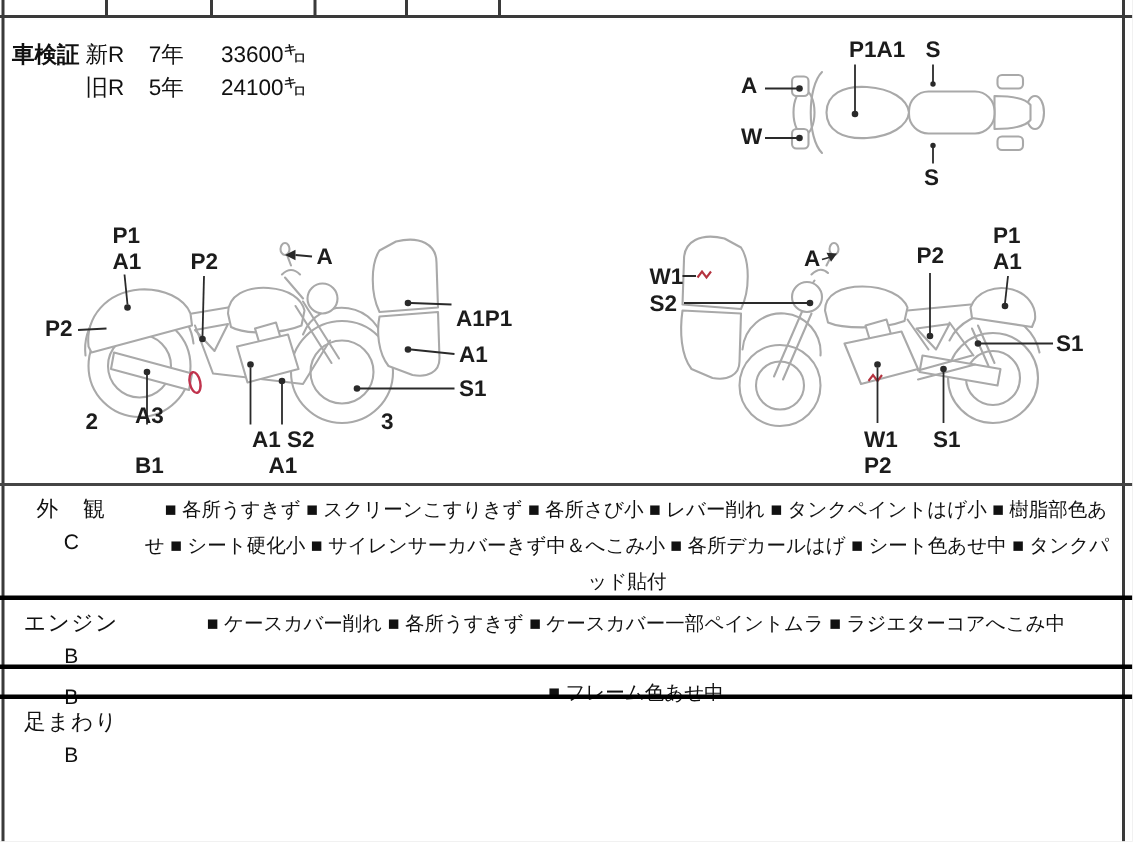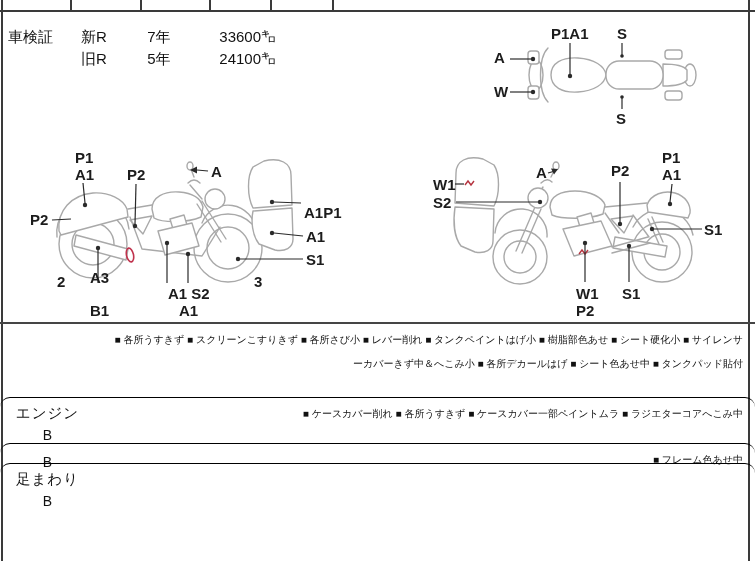--- a/index.html
+++ b/index.html
@@ -8,41 +8,41 @@
     font-family:"Liberation Sans","DejaVu Sans",sans-serif;color:#111;
   }
   
   .top-strip{position:absolute;left:0;top:0;width:755px;height:10px;border-bottom:2px solid #3a3a3a;}
   .top-strip .stub{position:absolute;top:0;width:2px;height:10px;background:#3a3a3a;}
   
   .frame{position:absolute;left:1px;right:5px;top:10px;bottom:0;
     border-left:2px solid #3a3a3a;border-right:2px solid #3a3a3a;}
   
   .cert{position:absolute;left:8px;top:26px;font-size:15px;line-height:22px;}
-  .cert-title{position:absolute;left:0;top:0;}
+  .cert-title{position:absolute;left:0;top:0;font-weight:bold;}
   .cert-rows{margin-left:49px;}
-  .cert-row span{display:inline-block;margin-left:24px;}
+  .cert-row span{display:inline-block;}
   .cert-reg{width:38px;}
   .cert-year{width:44px;}
   
   .diagram{position:absolute;}
   .d-top{left:488px;top:14px;width:258px;height:124px;}
   .d-left{left:30px;top:147px;width:315px;height:172px;}
   .d-right{left:405px;top:147px;width:345px;height:172px;}
   .diagram svg{position:absolute;left:0;top:0;}
   .lbl{position:absolute;font-size:15px;font-weight:600;line-height:15px;color:#1c1c1c;white-space:nowrap;}
   
   .report-row{position:absolute;left:0;width:755px;}
   .row-top{border-top:2px solid #454545;}
-  .row-div{border-top:1px solid #000000;border-radius:10px;}
+  .row-div{border-top:3px solid #000000;}
   .row-head{position:absolute;left:0;top:6px;width:95px;text-align:center;}
   .row-name{font-size:14.5px;letter-spacing:1px;}
   .row-grade{font-size:14px;margin-top:2px;line-height:20px;}
   .row-notes{position:absolute;left:93px;right:12px;top:4px;
-    font-size:10px;line-height:24px;text-indent:12px;text-align:right;}
+    font-size:13px;line-height:24px;text-indent:12px;text-align:center;}
 </style>
 </head>
 <body>
 
 <div class="sheet">
 
   <div class="top-strip">
     <div class="stub" style="left:1px"></div>
     <div class="stub" style="left:70px"></div>
     <div class="stub" style="left:140px"></div>
@@ -92,21 +92,21 @@
         <line x1="82" y1="29" x2="82" y2="61"></line>
           <circle cx="82" cy="62" r="2.2" fill="#2a2a2a" stroke="none"></circle>
         <line x1="134" y1="29" x2="134" y2="41"></line>
           <circle cx="134" cy="42" r="1.8" fill="#2a2a2a" stroke="none"></circle>
         <line x1="134" y1="95" x2="134" y2="84"></line>
           <circle cx="134" cy="83" r="1.8" fill="#2a2a2a" stroke="none"></circle>
       </g>
     </svg>
     <span class="lbl" style="left:6px;top:36px">A</span>
     <span class="lbl" style="left:6px;top:70px">W</span>
-    <span class="lbl" style="left:63px;top:12px">P1A1</span>
+    <span class="lbl" style="left:78px;top:12px">P1A1</span>
     <span class="lbl" style="left:129px;top:12px">S</span>
     <span class="lbl" style="left:128px;top:97px">S</span>
   </div>
 
   <div class="diagram d-left">
     <svg width="315" height="172" viewBox="0 0 315 172">
       <g stroke="#a9a9a9" stroke-width="1.4" fill="none" stroke-linejoin="round" stroke-linecap="round">
         <circle cx="63" cy="97" r="34"></circle>
           <circle cx="63" cy="97" r="21"></circle>
         <circle cx="198" cy="101" r="34"></circle>
@@ -219,20 +219,24 @@
     <span class="lbl" style="left:206px;top:16px">P2</span>
     <span class="lbl" style="left:257px;top:3px">P1</span>
     <span class="lbl" style="left:257px;top:20px">A1</span>
     <span class="lbl" style="left:299px;top:75px">S1</span>
     <span class="lbl" style="left:171px;top:139px">W1</span>
     <span class="lbl" style="left:171px;top:156px">P2</span>
     <span class="lbl" style="left:217px;top:139px">S1</span>
   </div>
 
   <div class="report-row row-top" style="top:322px;height:75px">
+    <div class="row-head">
+      <div class="row-name">外　観</div>
+      <div class="row-grade">C</div>
+    </div>
     <div class="row-notes">■ 各所うすきず ■ スクリーンこすりきず ■ 各所さび小 ■ レバー削れ ■ タンクペイントはげ小 ■ 樹脂部色あせ ■ シート硬化小 ■ サイレンサーカバーきず中＆へこみ小 ■ 各所デカールはげ ■ シート色あせ中 ■ タンクパッド貼付</div>
   </div>
 
   <div class="report-row row-div" style="top:397px;height:46px">
     <div class="row-head">
       <div class="row-name">エンジン</div>
       <div class="row-grade">B</div>
     </div>
     <div class="row-notes">■ ケースカバー削れ ■ 各所うすきず ■ ケースカバー一部ペイントムラ ■ ラジエターコアへこみ中</div>
   </div>

